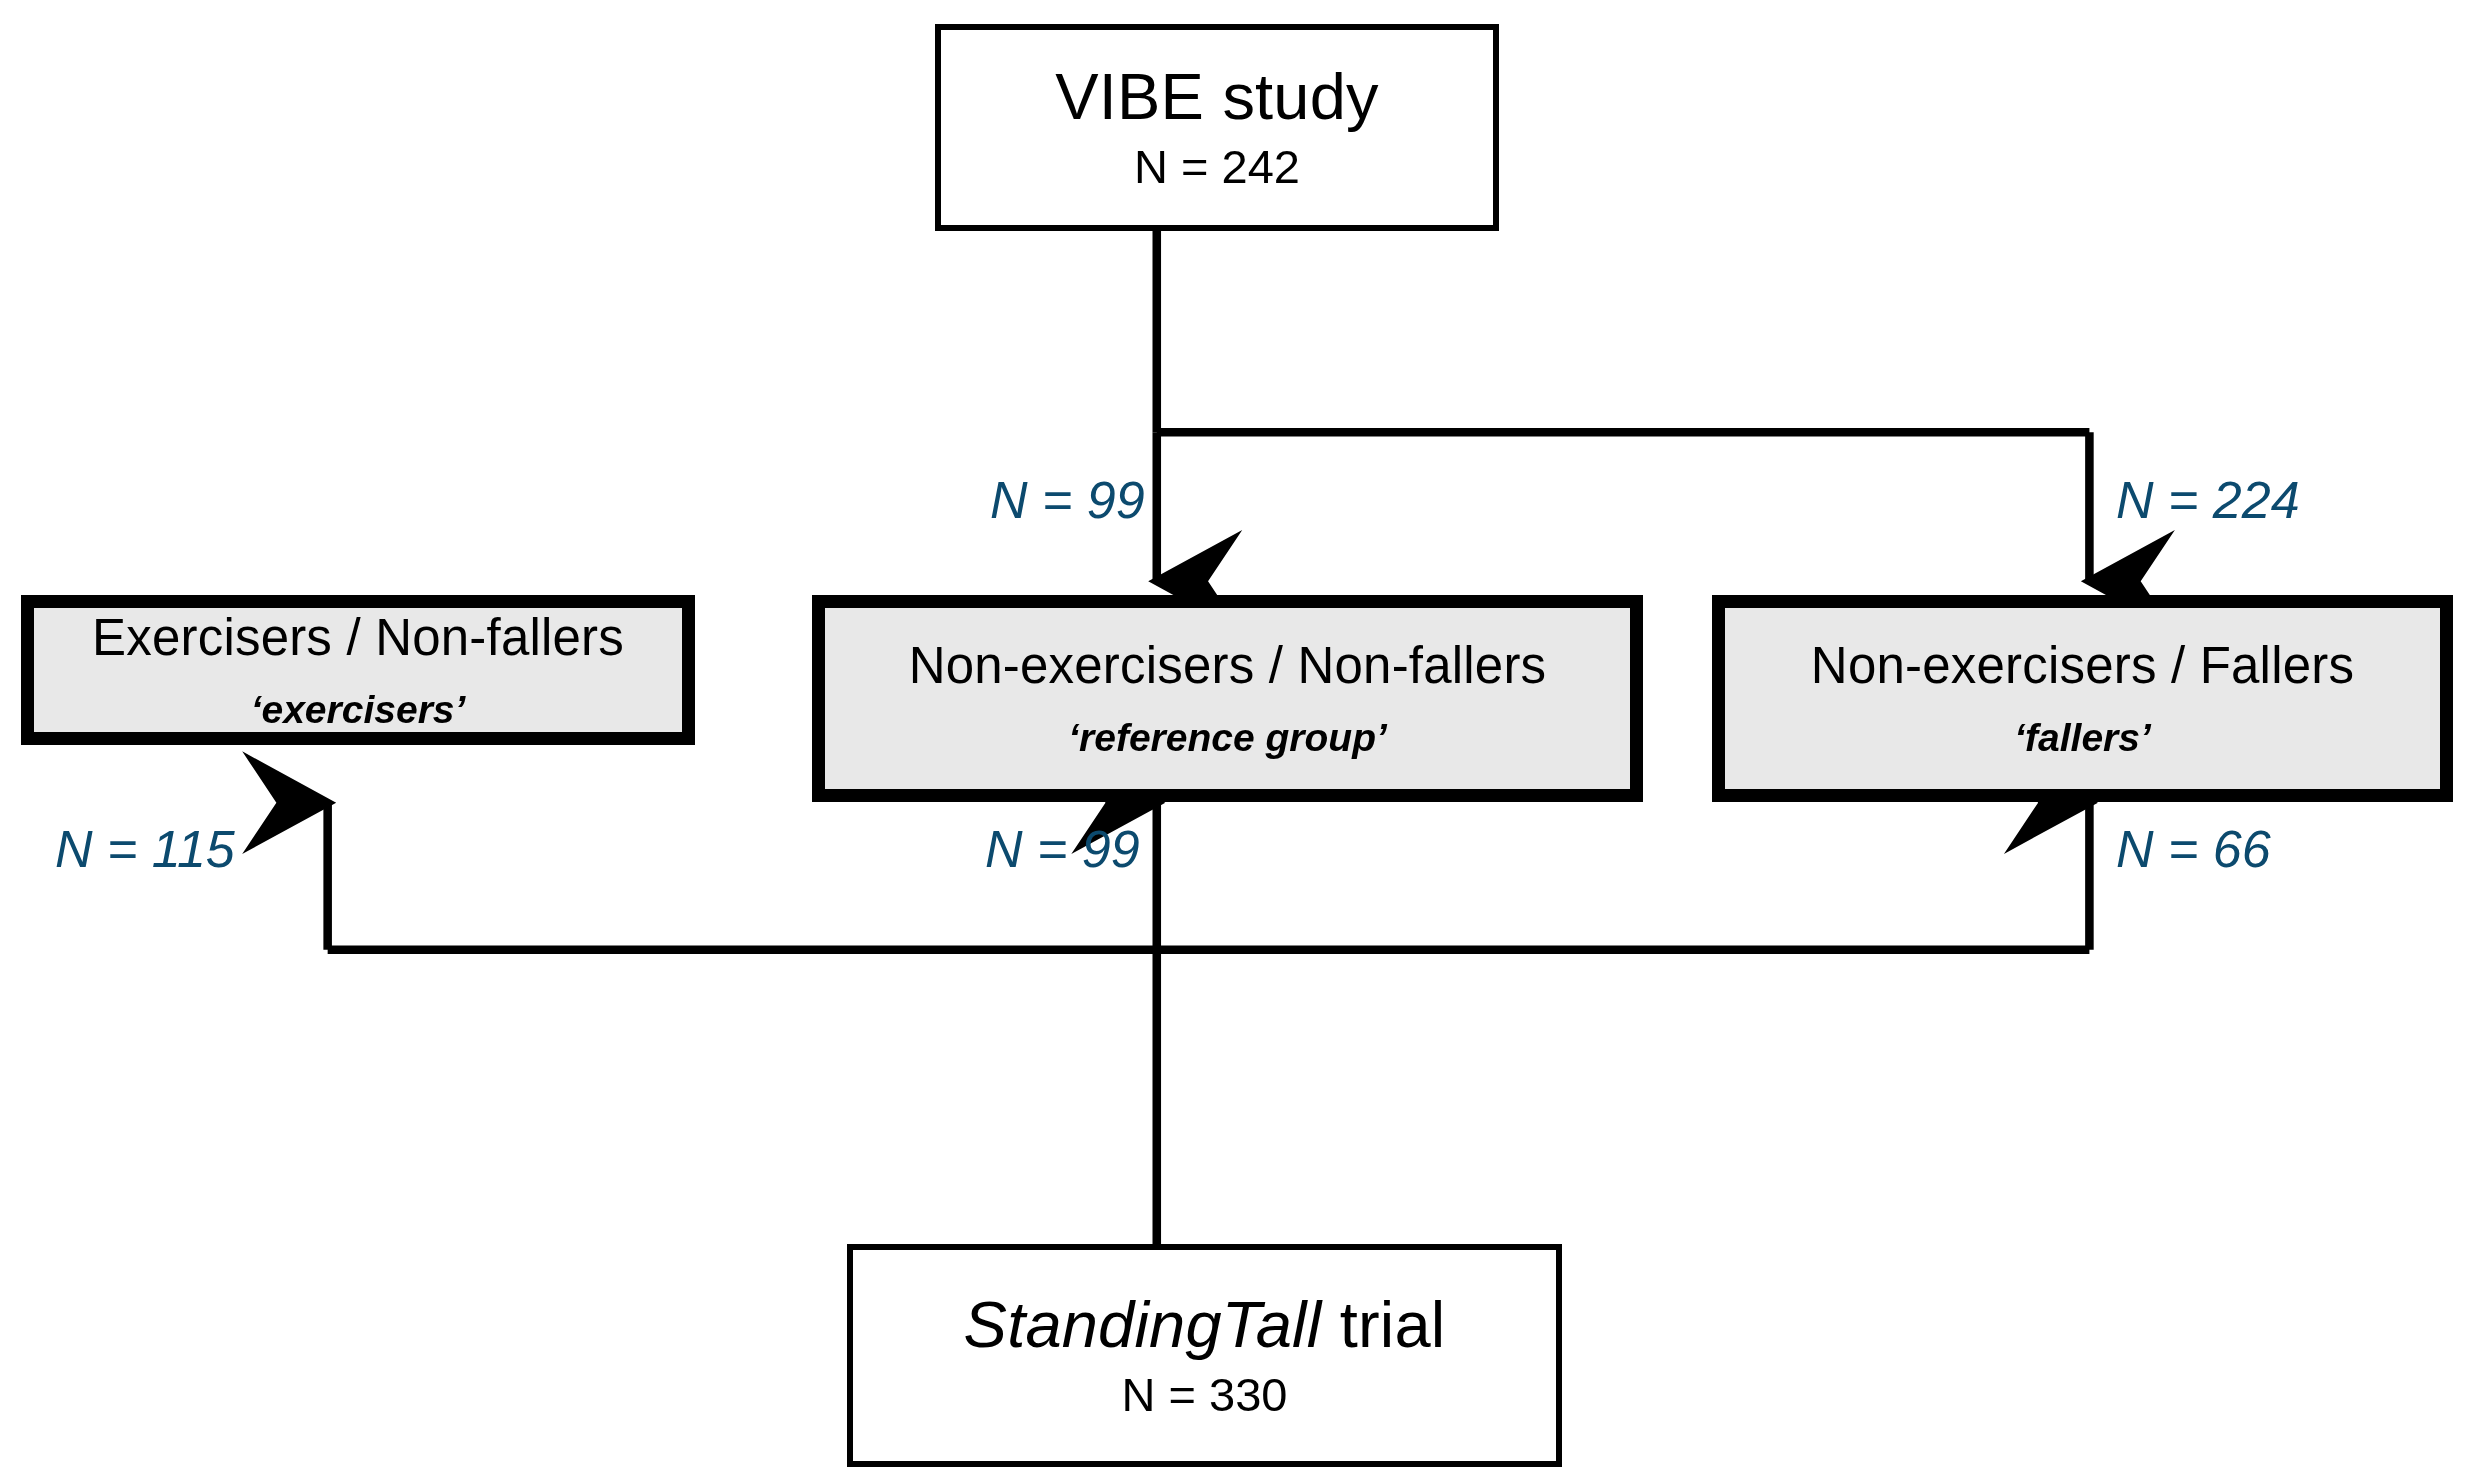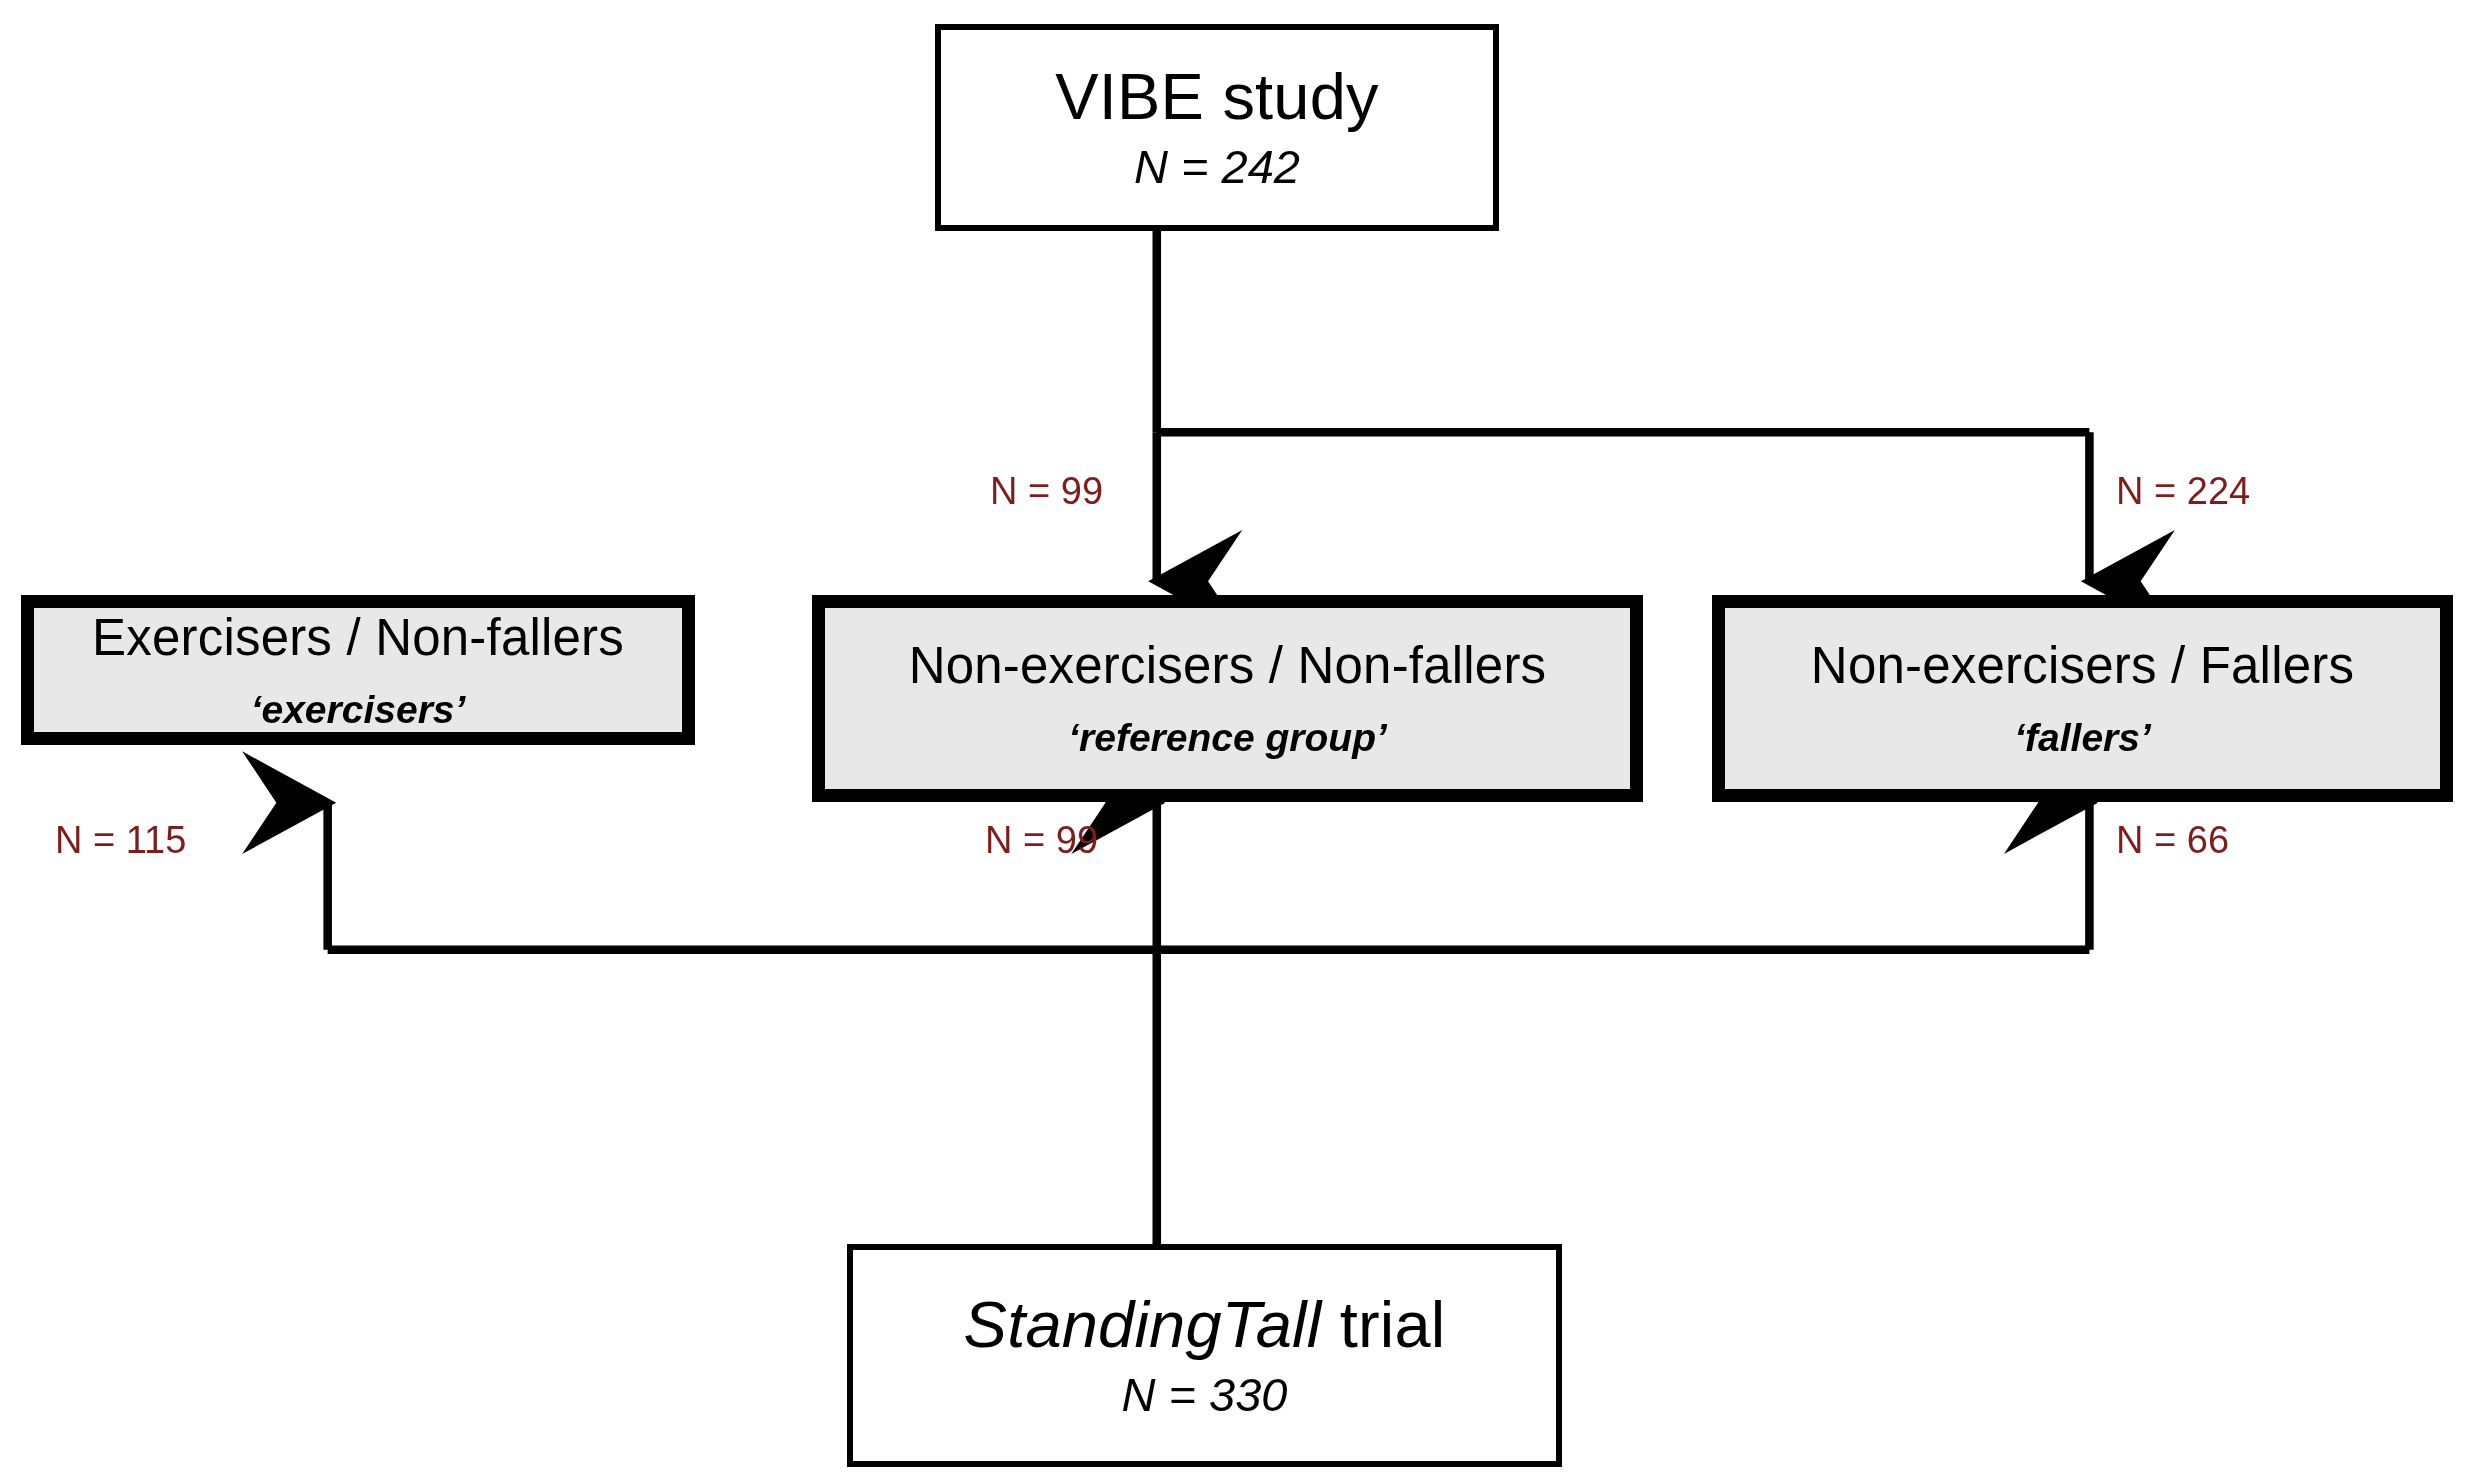--- a/index.html
+++ b/index.html
@@ -48,44 +48,44 @@
 
   .node .title {
     font-size: 65px;
     letter-spacing: 0.2px;
     white-space: nowrap;
   }
   .node .count {
     font-size: 47px;
     margin-top: 7.6px;
     white-space: nowrap;
-    font-style: italic;
   }
   .node .alias {
     font-size: 39px;
     font-style: italic;
     font-weight: bold;
     margin-top: 22px;
     white-space: nowrap;
   }
   .node .title .it {
     font-style: italic;
   }
 
   
   .node.shaded .title {
     font-size: 51px;
   }
 
   
   .edge-label {
     position: absolute;
-    font-size: 38px;
-    color: #7f1d1d;
+    font-size: 52px;
+    color: #0c4a6e;
     white-space: nowrap;
+    font-style: italic;
   }
 </style>
 </head>
 <body>
 
 <div id="canvas">
 
   <svg id="edges" viewBox="0 0 2606 1556" xmlns="http://www.w3.org/2000/svg">
     <defs>
       <marker id="arrowDown" markerWidth="14" markerHeight="14" refX="7" refY="12" orient="auto" markerUnits="strokeWidth">

